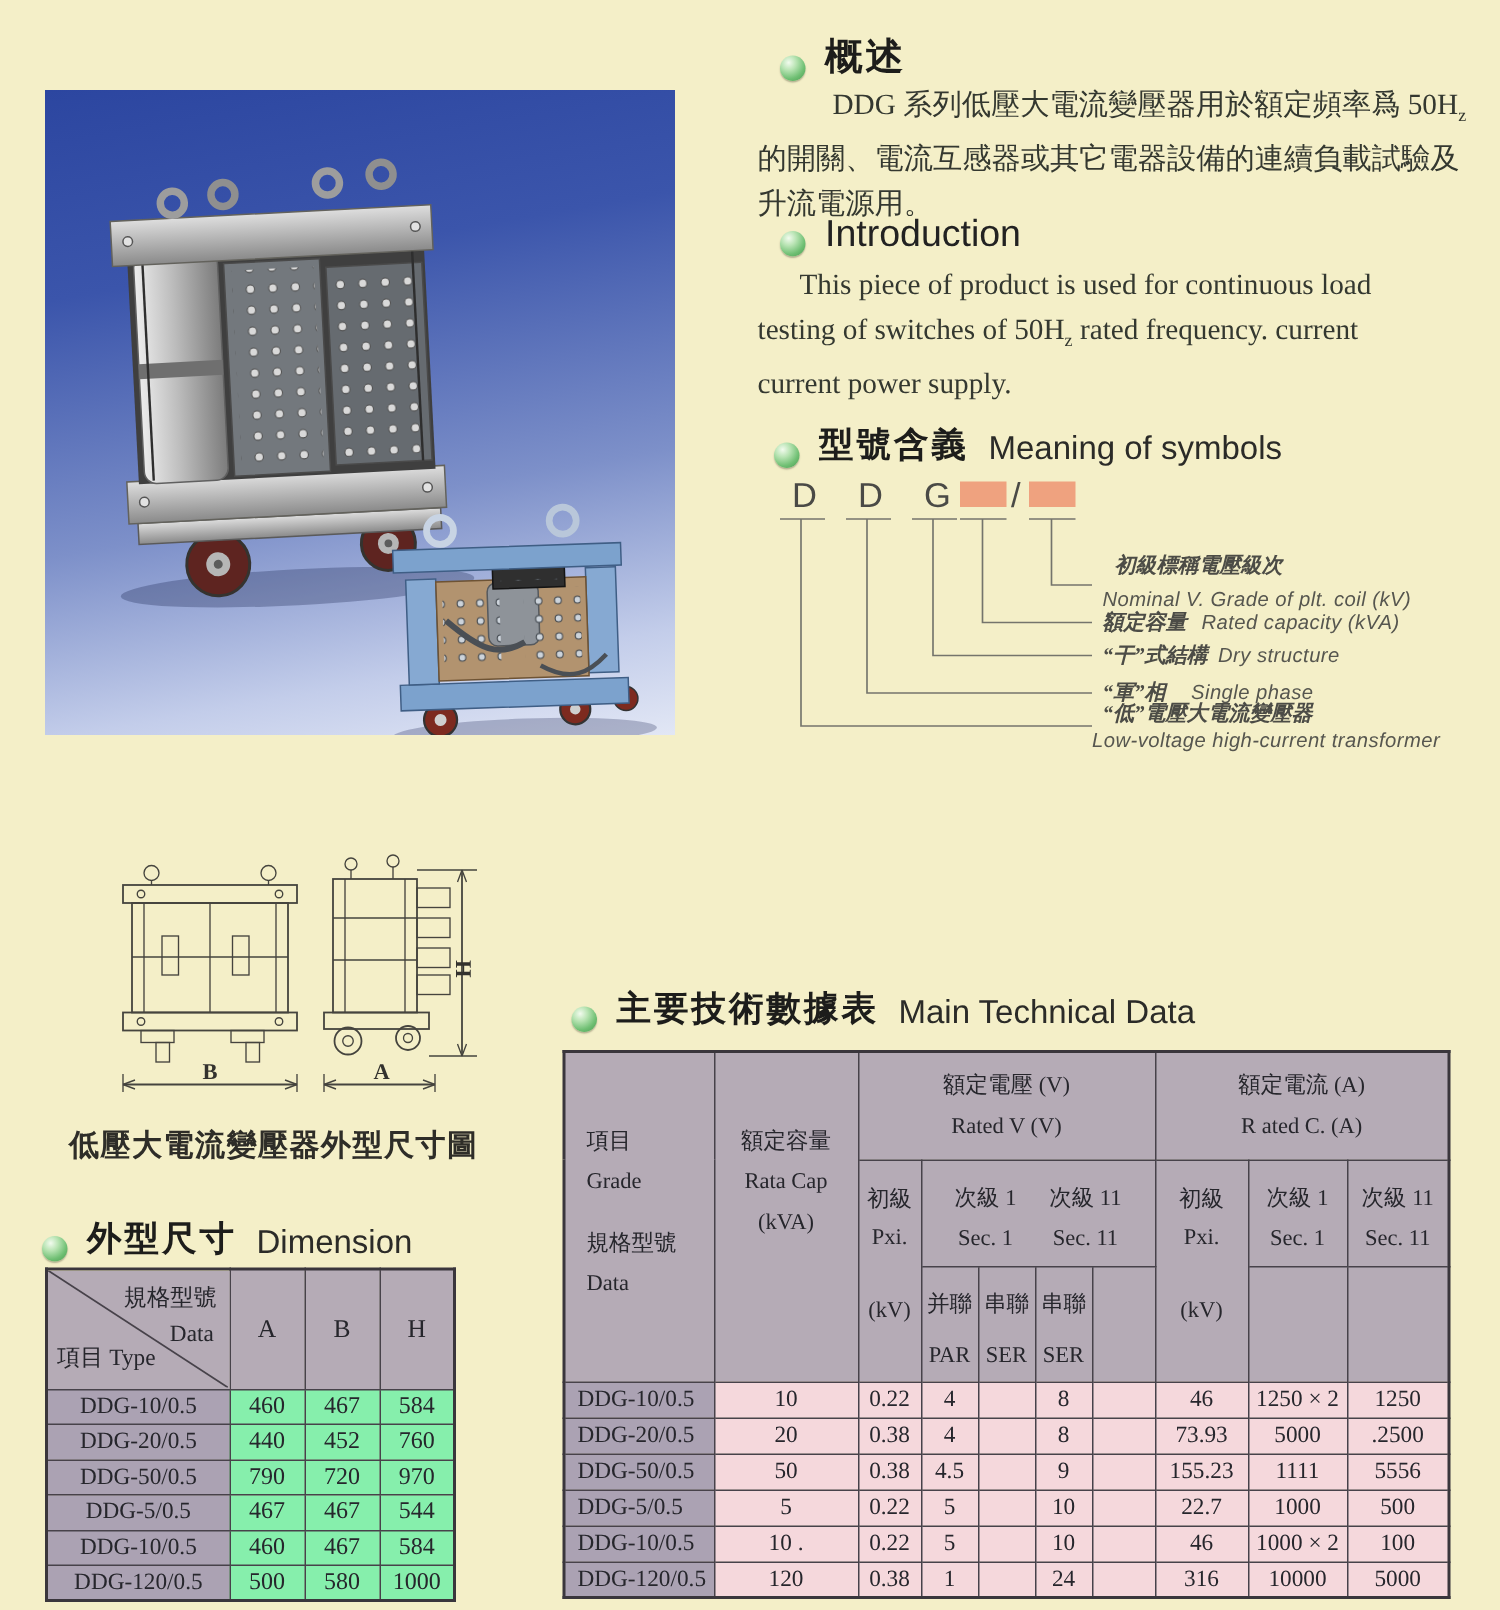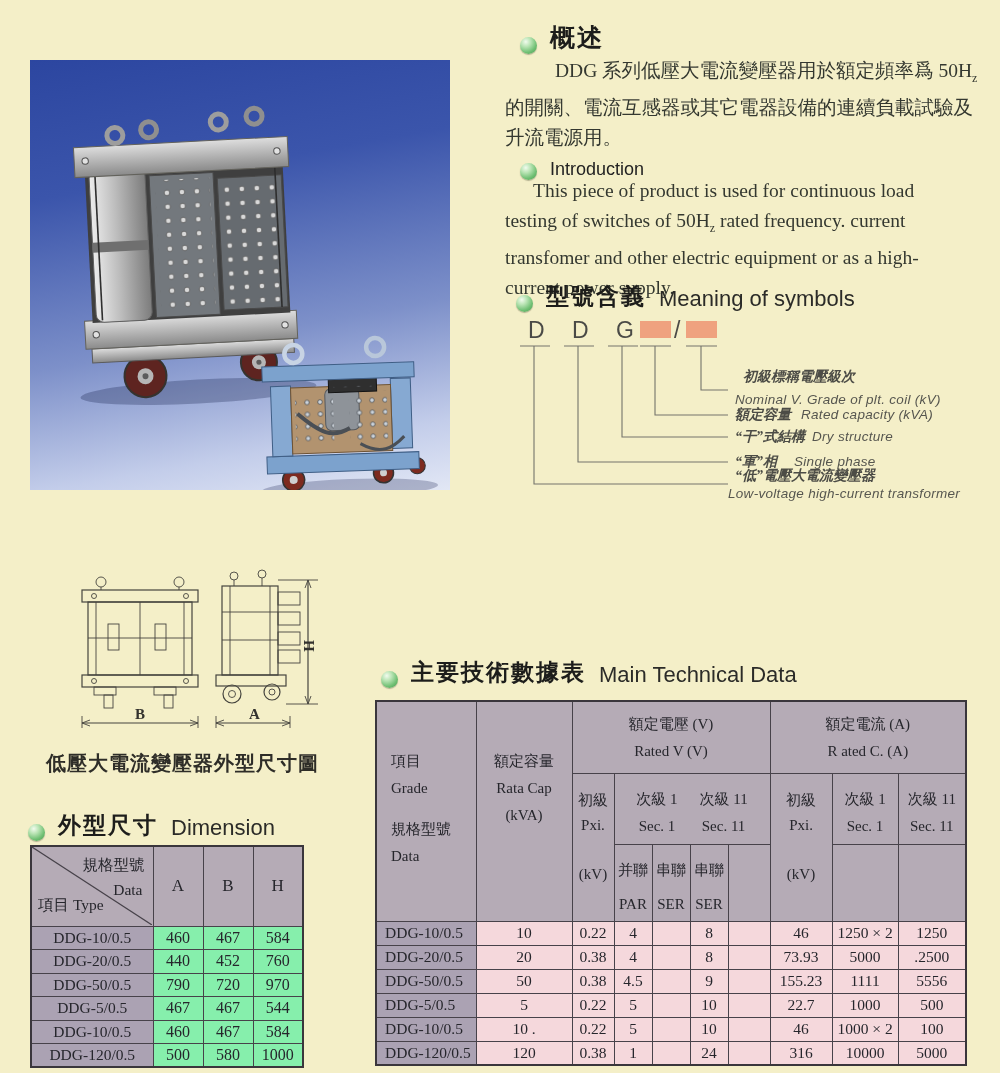--- a/index.html
+++ b/index.html
@@ -157,26 +157,25 @@
   <span class="head-zh" style="font-size:25px;">概述</span>
 </div>
 <div class="para" style="left:505px; top:56px;">
   <div class="pline" style="padding-left:50px;"><span>DDG 系列低壓大電流變壓器用於額定頻率爲 50H</span><sub class="sub">z</sub></div>
   <div class="pline">的開關、電流互感器或其它電器設備的連續負載試驗及</div>
   <div class="pline">升流電源用。</div>
 </div>
 
 <div class="sec-head" style="left:520px; top:142px;">
   <span class="ball"></span>
-  <span class="head-en" style="font-size:18px; color:#222;margin-top:17px;">Introduction</span>
+  <span class="head-en" style="font-size:25px; color:#222;">Introduction</span>
 </div>
 <div class="para" style="left:505px; top:176px;">
   <div class="pline" style="padding-left:28px;">This piece of product is used for continuous load</div>
   <div class="pline"><span>testing of switches of 50H</span><sub class="sub">z</sub><span> rated frequency. current</span></div>
-  <div class="pline">transfomer and other electric equipment or as a high-</div>
   <div class="pline">current power supply.</div>
 </div>
 
 <div class="sec-head" style="left:516px; top:281px;">
   <span class="ball"></span>
   <span class="head-zh">型號含義</span>
   <span class="head-en">Meaning of symbols</span>
 </div>
 
 <svg class="abs" style="left:500px; top:310px;" width="480" height="200" viewBox="0 0 480 200">

